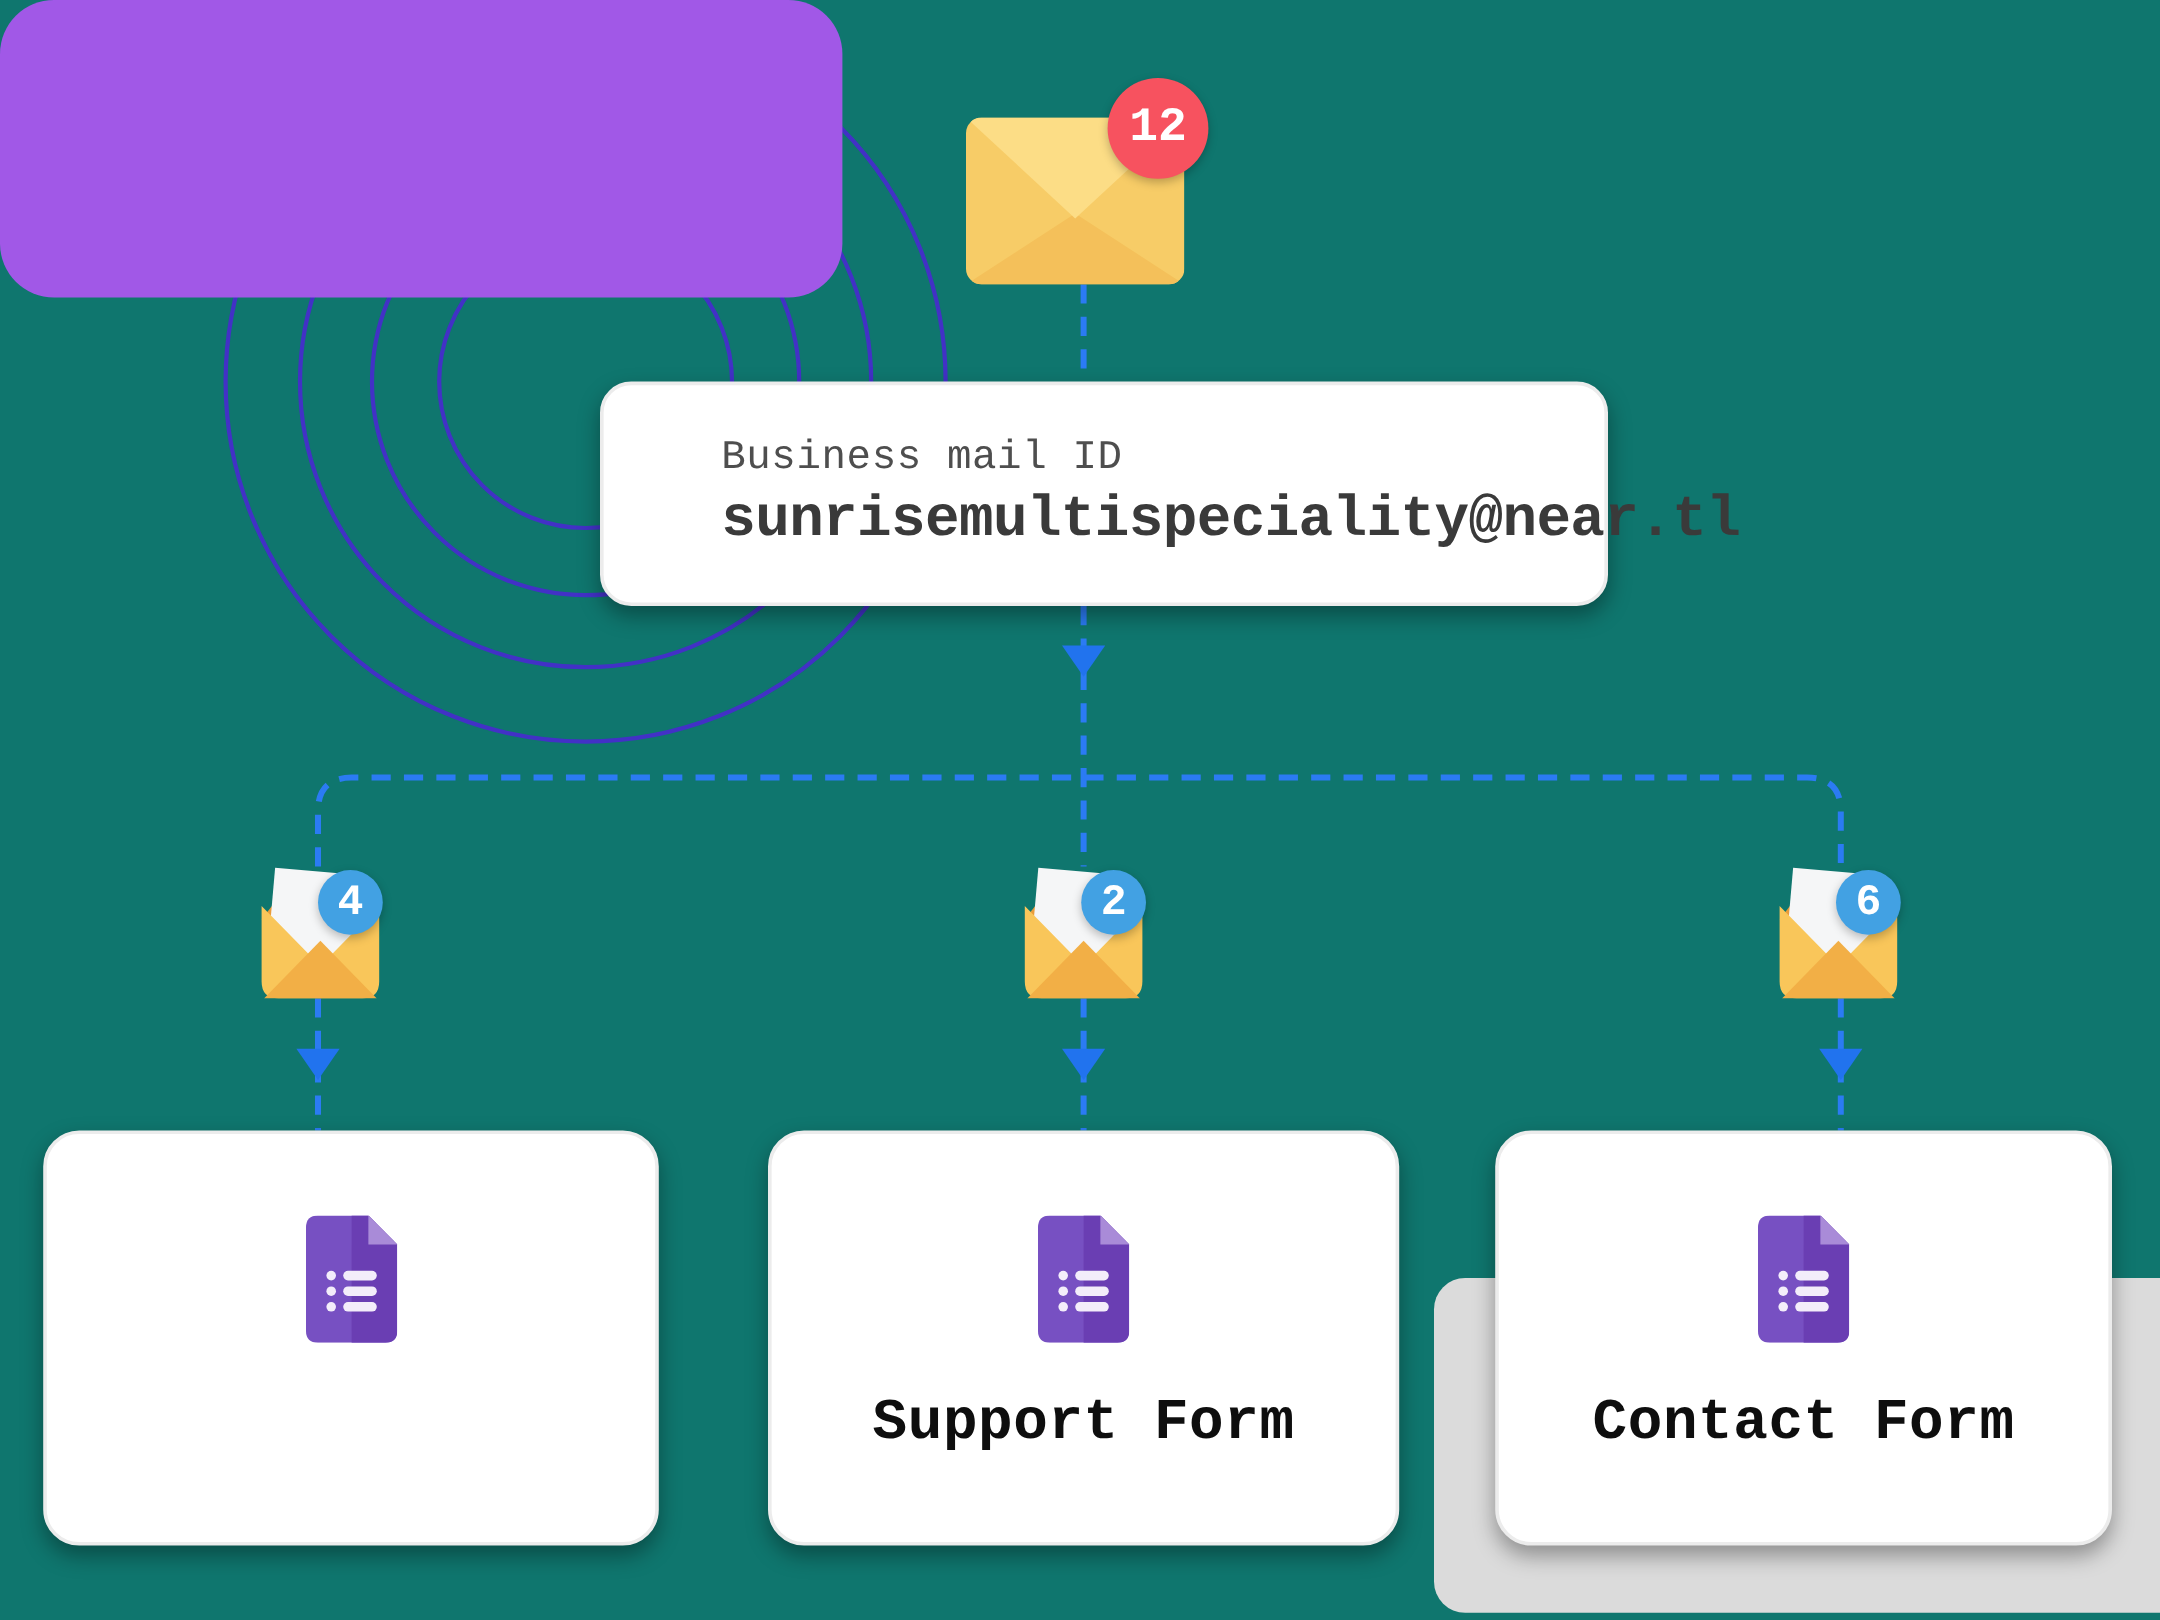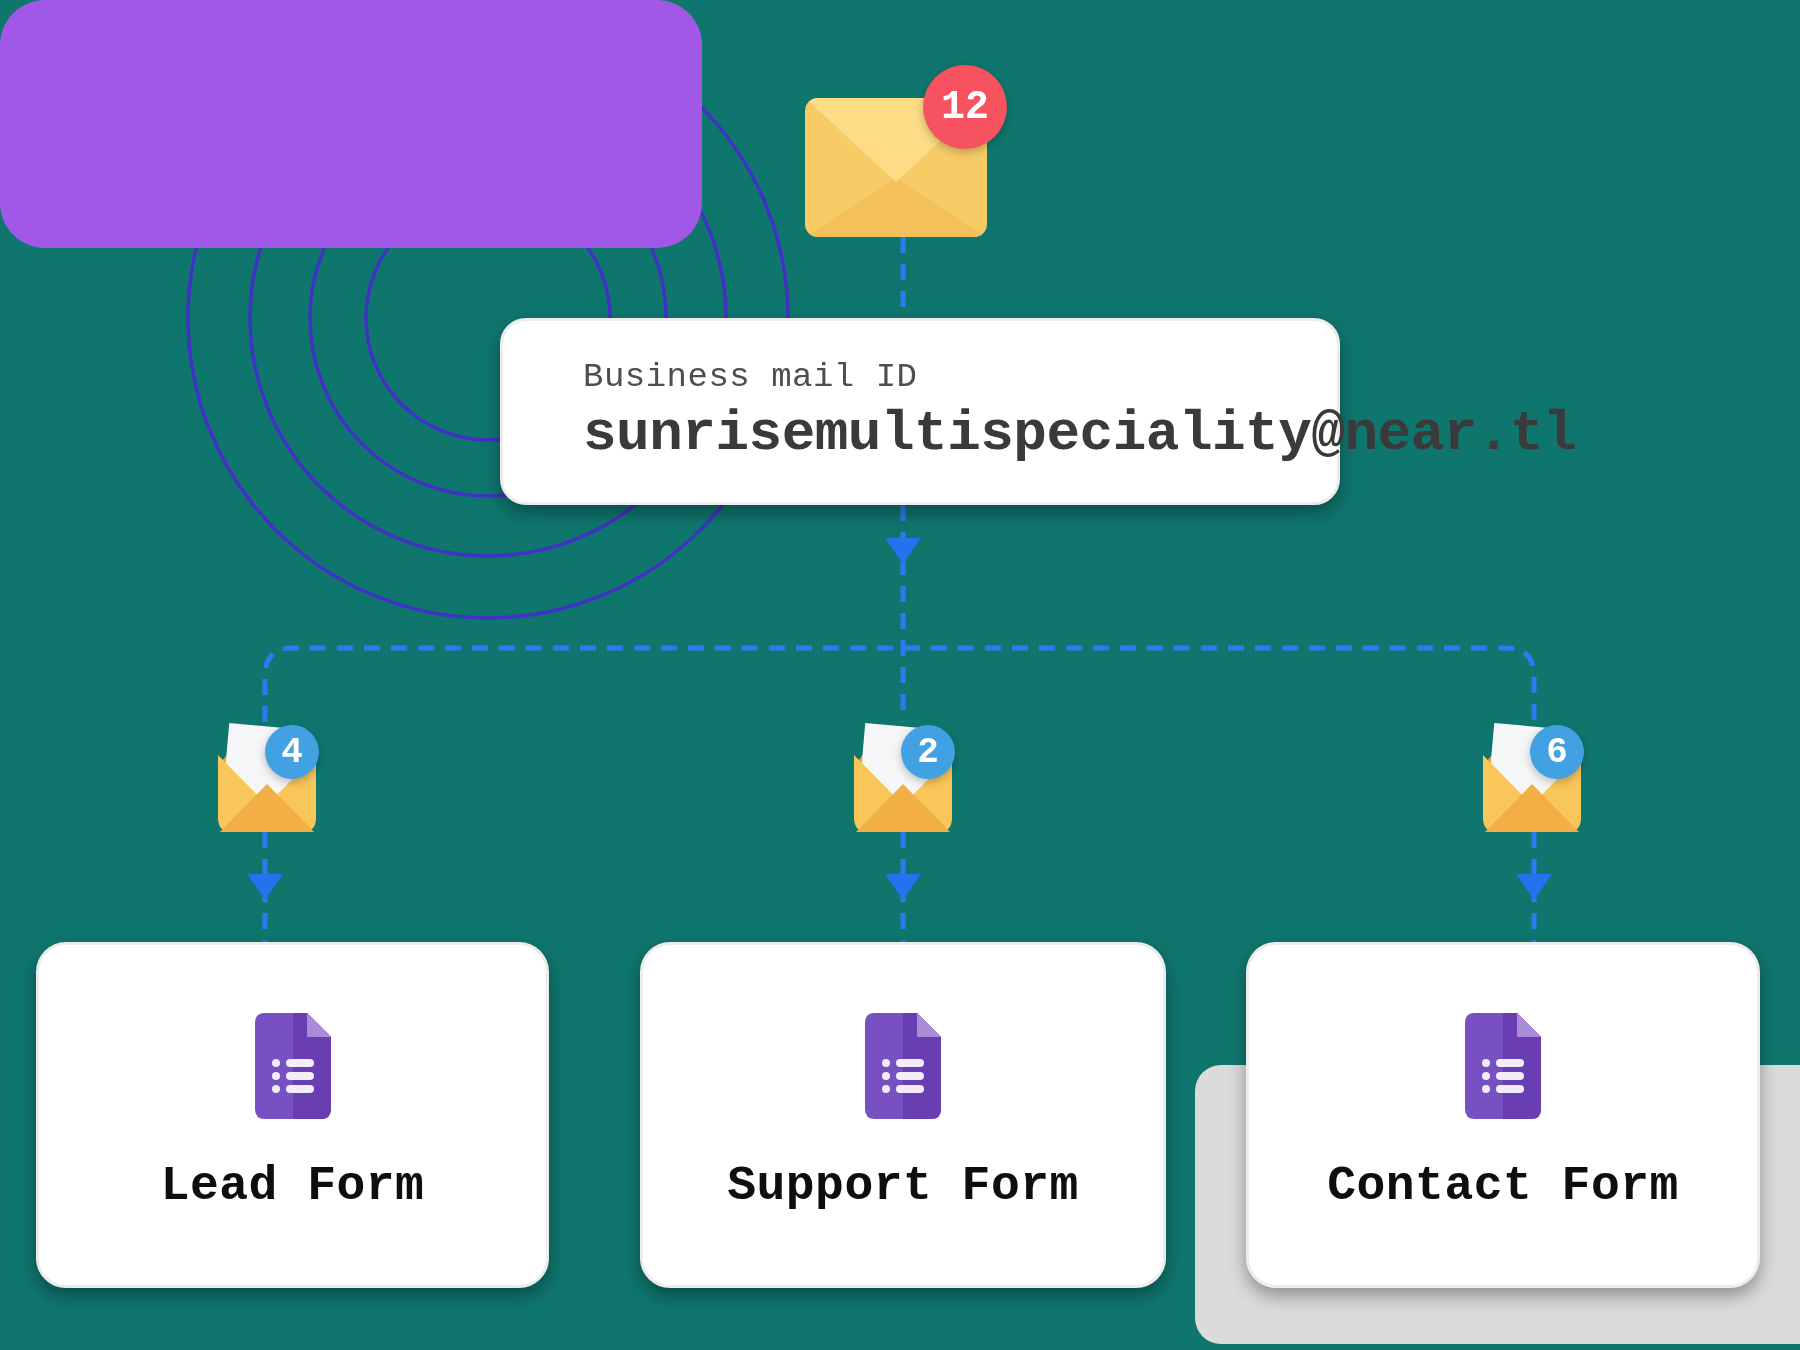--- a/index.html
+++ b/index.html
@@ -19,25 +19,25 @@
   .inbox-env{left:805px;top:98px;width:182px;height:139px;}
   .badge{position:absolute;display:flex;align-items:center;justify-content:center;
          color:#fff;font-weight:bold;border-radius:50%;
          box-shadow:0 3px 8px rgba(0,0,0,0.25);}
   .badge-red{left:118px;top:-33px;width:84px;height:84px;background:#F7525F;font-size:40px;}
   .badge-blue{left:53px;top:3px;width:54px;height:54px;background:#42A1E3;font-size:36px;}
 
   
   .mail-card{left:500px;top:318px;width:840px;height:187px;background:#fff;
              border:3px solid #ECECEC;border-radius:26px;box-sizing:border-box;
-             display:flex;align-items:center;padding-left:38px;
+             display:flex;align-items:center;padding-left:56px;
              box-shadow:0 8px 18px rgba(0,0,0,0.35);}
   .mail-card .txt{margin-left:42px;display:flex;flex-direction:column;}
   .mail-label{font-size:34px;color:#4E4E4E;letter-spacing:.5px;}
-  .mail-email{font-size:56px;font-weight:bold;color:#3A3A3A;margin-top:6px;letter-spacing:-0.5px;}
+  .mail-email{font-size:48px;font-weight:bold;color:#3A3A3A;margin-top:6px;letter-spacing:-0.5px;}
 
   
   .open-env{width:110px;height:110px;}
   .env-a{left:212px;top:722px;} .env-b{left:848px;top:722px;} .env-c{left:1477px;top:722px;}
 
   
   .gray-card{left:1195px;top:1065px;width:650px;height:279px;background:#DBDBDB;border-radius:26px;}
 
   
   .form-card{background:#fff;border:3px solid #ECECEC;border-radius:30px;box-sizing:border-box;
@@ -158,21 +158,20 @@
       <polygon points="52,0 76,24 52,24" fill="#A98BD8"></polygon>
       <g fill="#F3EDFA">
         <circle cx="21" cy="50" r="4"></circle>
           <rect x="31" y="46" width="28" height="8" rx="4"></rect>
         <circle cx="21" cy="63" r="4"></circle>
           <rect x="31" y="59" width="28" height="8" rx="4"></rect>
         <circle cx="21" cy="76" r="4"></circle>
           <rect x="31" y="72" width="28" height="8" rx="4"></rect>
       </g>
     </svg>
-    <div class="form-label">Lead Form</div>
   </div>
 
   <div class="abs form-card card-3">
     <svg class="gficon" width="76" height="106" viewBox="0 0 76 106">
       <path d="M0,10 Q0,0 10,0 L52,0 L76,24 L76,96 Q76,106 66,106 L10,106 Q0,106 0,96 Z" fill="#7750C2"></path>
       <path d="M38,0 L52,0 L76,24 L76,96 Q76,106 66,106 L38,106 Z" fill="#6A3EB3"></path>
       <polygon points="52,0 76,24 52,24" fill="#A98BD8"></polygon>
       <g fill="#F3EDFA">
         <circle cx="21" cy="50" r="4"></circle>
           <rect x="31" y="46" width="28" height="8" rx="4"></rect>

